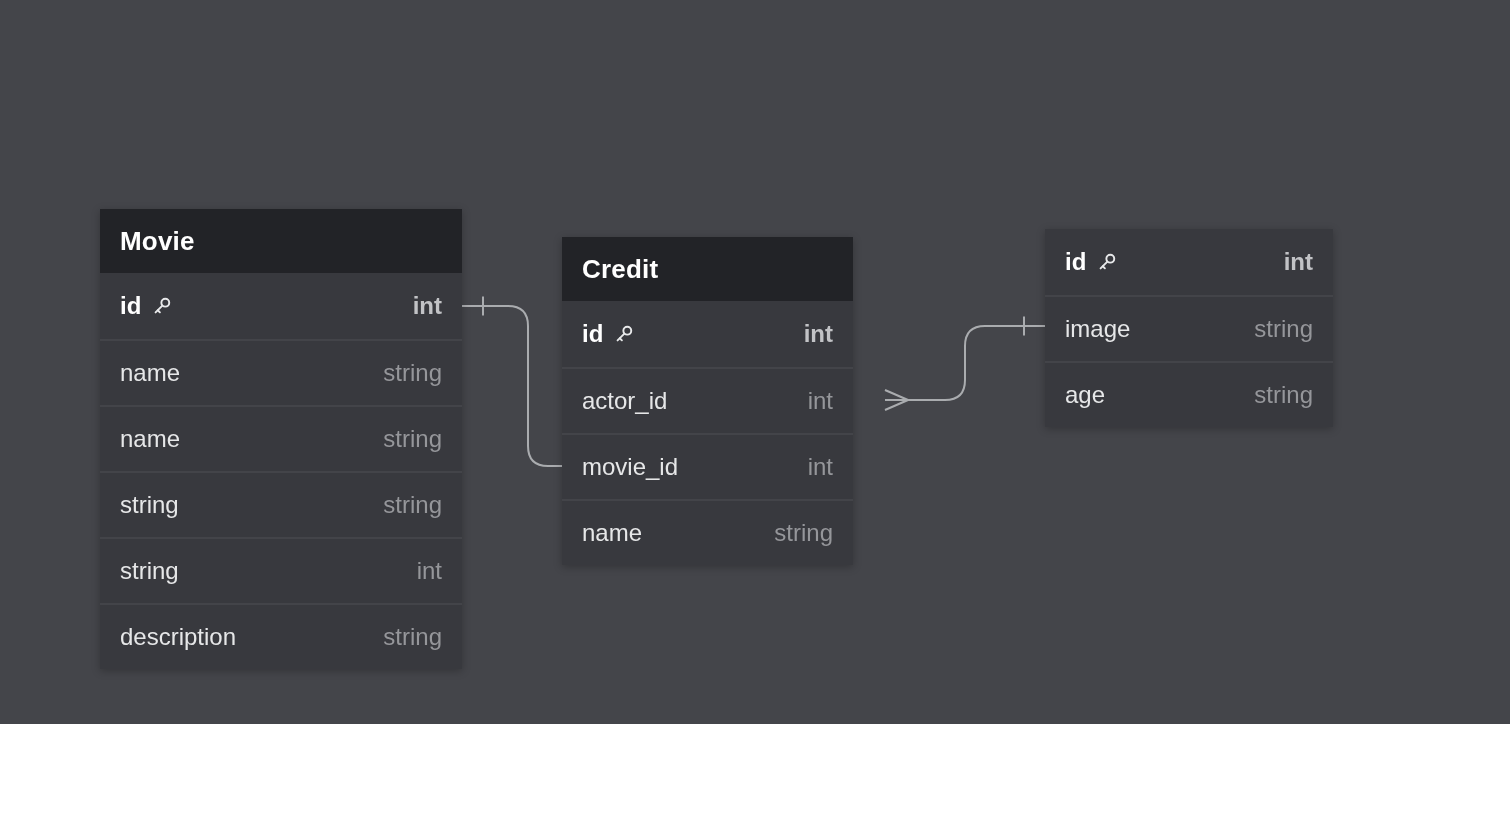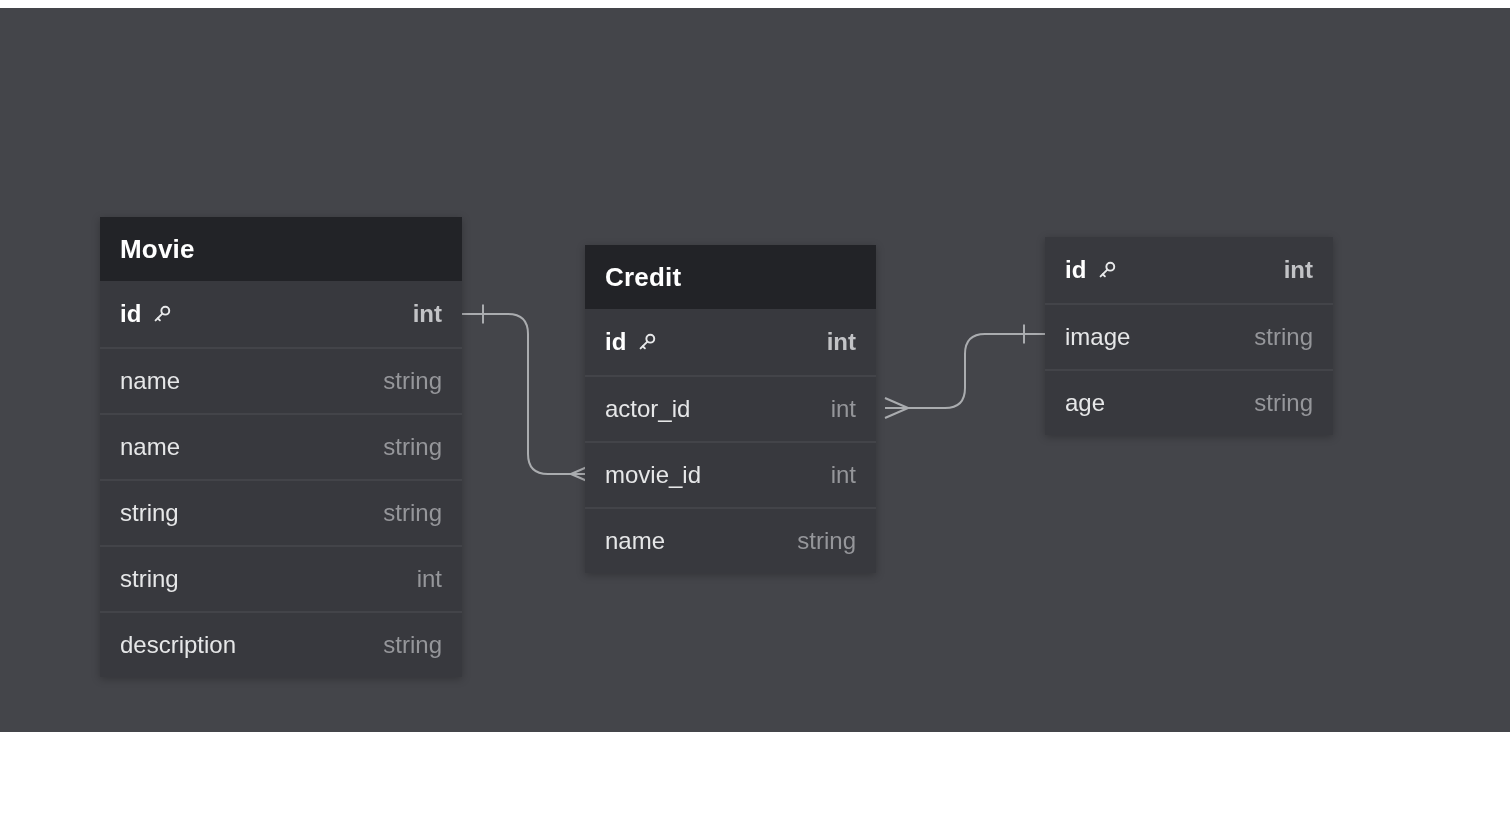--- a/index.html
+++ b/index.html
@@ -17,21 +17,20 @@
   html, body {
     width: 1510px; height: 832px;
     font-family: "Liberation Sans", sans-serif;
     overflow: hidden;
   }
   .canvas {
     position: relative;
     width: 1510px; height: 724px;
     background: var(--canvas-bg);
     overflow: hidden;
-    margin-top: 8px;
   }
   #connections {
     position: absolute;
     left: 0; top: 0;
     width: 1510px; height: 832px;
     z-index: 1;
   }
   #connections path, #connections line {
     stroke: var(--line-color);
     stroke-width: 2;
@@ -145,21 +144,21 @@
     <span class="field-type">int</span>
   </div>
           <div class="row">
     <span class="field-name">description</span>
 
     <span class="spacer"></span>
     <span class="field-type">string</span>
   </div>
         </div>
   </div>
-      <div class="er-table" style="left: 585px; top: 237px; width: 291px;">
+      <div class="er-table" style="left: 562px; top: 237px; width: 291px;">
     <div class="table-header">
       <span class="table-title">Credit</span>
     </div>
     <div class="rows">
           <div class="row pk">
     <span class="field-name">id</span>
     <svg class="key-icon" width="22" height="22" viewBox="0 0 24 24">
       <circle cx="15.6" cy="8.4" r="4.3"></circle>
       <line x1="12.4" y1="11.6" x2="5" y2="19"></line>
       <line x1="7.4" y1="16.6" x2="9.7" y2="18.9"></line>

